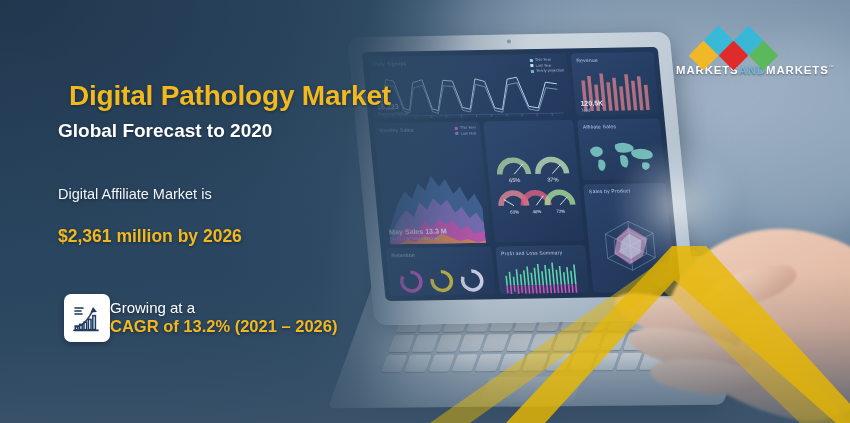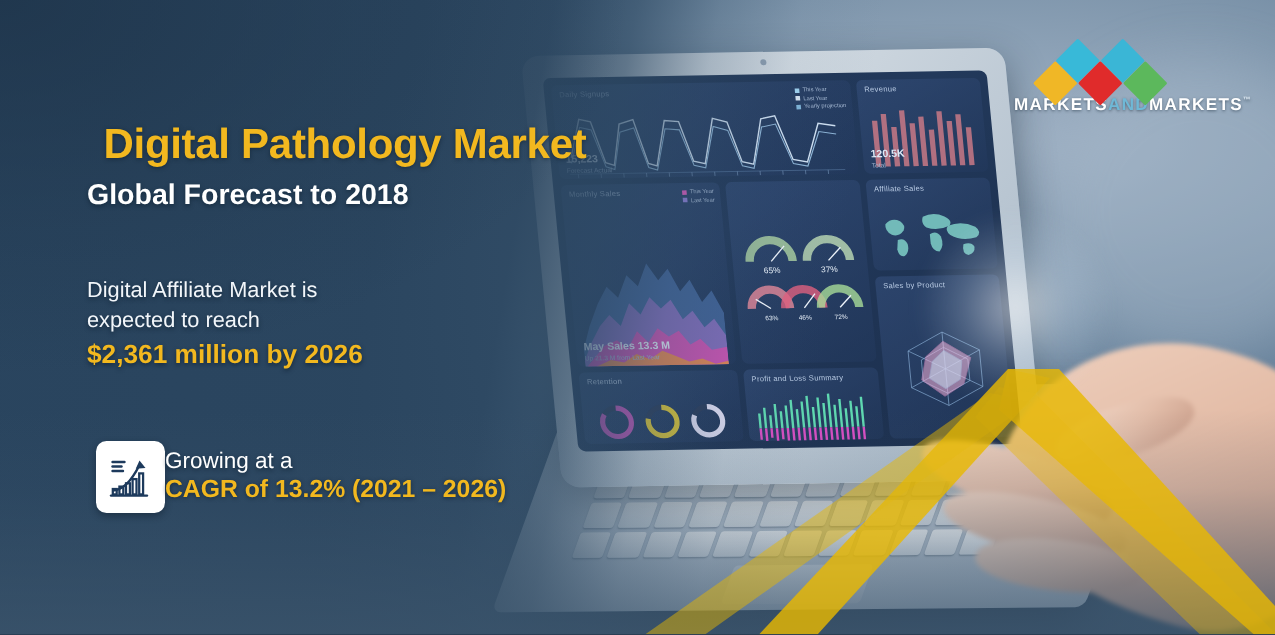--- a/index.html
+++ b/index.html
@@ -584,24 +584,23 @@
     <g opacity="0.88">
       <polygon points="672,246 706,246 850,404 850,423 836,423 666,273" fill="#e8b800" opacity="0.92"></polygon>
       <polygon points="672,246 700,252 545,423 506,423" fill="#e8b800" opacity="0.92"></polygon>
       <polygon points="660,262 688,268 470,423 430,423" fill="#e8b800" opacity="0.55"></polygon>
       <polygon points="666,258 690,262 850,422 850,423 800,423 650,278" fill="#e8b800" opacity="0.45"></polygon>
     </g>
   </svg>
 
   <div class="copy">
     <div class="h1">Digital Pathology Market</div>
-    <div class="h2">Global Forecast to 2018</div>
+    <div class="h2">Global Forecast to 2020</div>
     <div class="lead">
       <div>Digital Affiliate Market is</div>
-      <div>expected to reach</div>
     </div>
     <div class="value">$2,361 million by 2026</div>
 
     <div class="cagr-row">
       <div class="cagr-icon">
         <svg width="32" height="32" viewBox="0 0 32 32">
           <g stroke="#1d3a5c" stroke-width="1.6" stroke-linecap="round">
             <line x1="4" y1="6" x2="12" y2="6"></line>
             <line x1="4" y1="9" x2="10" y2="9"></line>
             <line x1="4" y1="12" x2="11" y2="12"></line>

